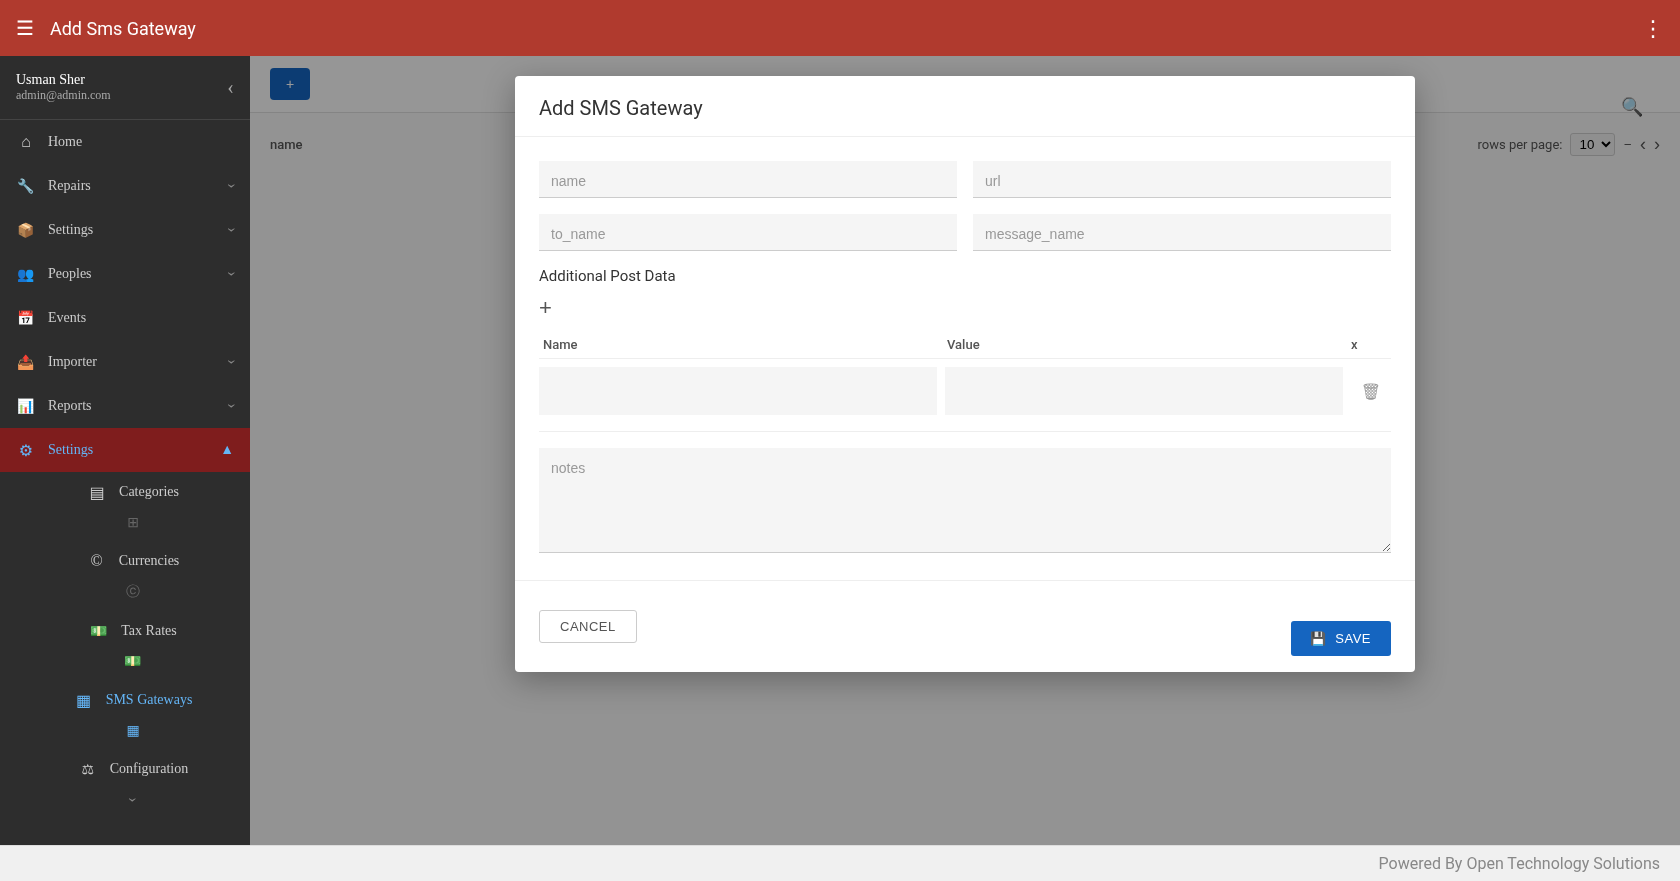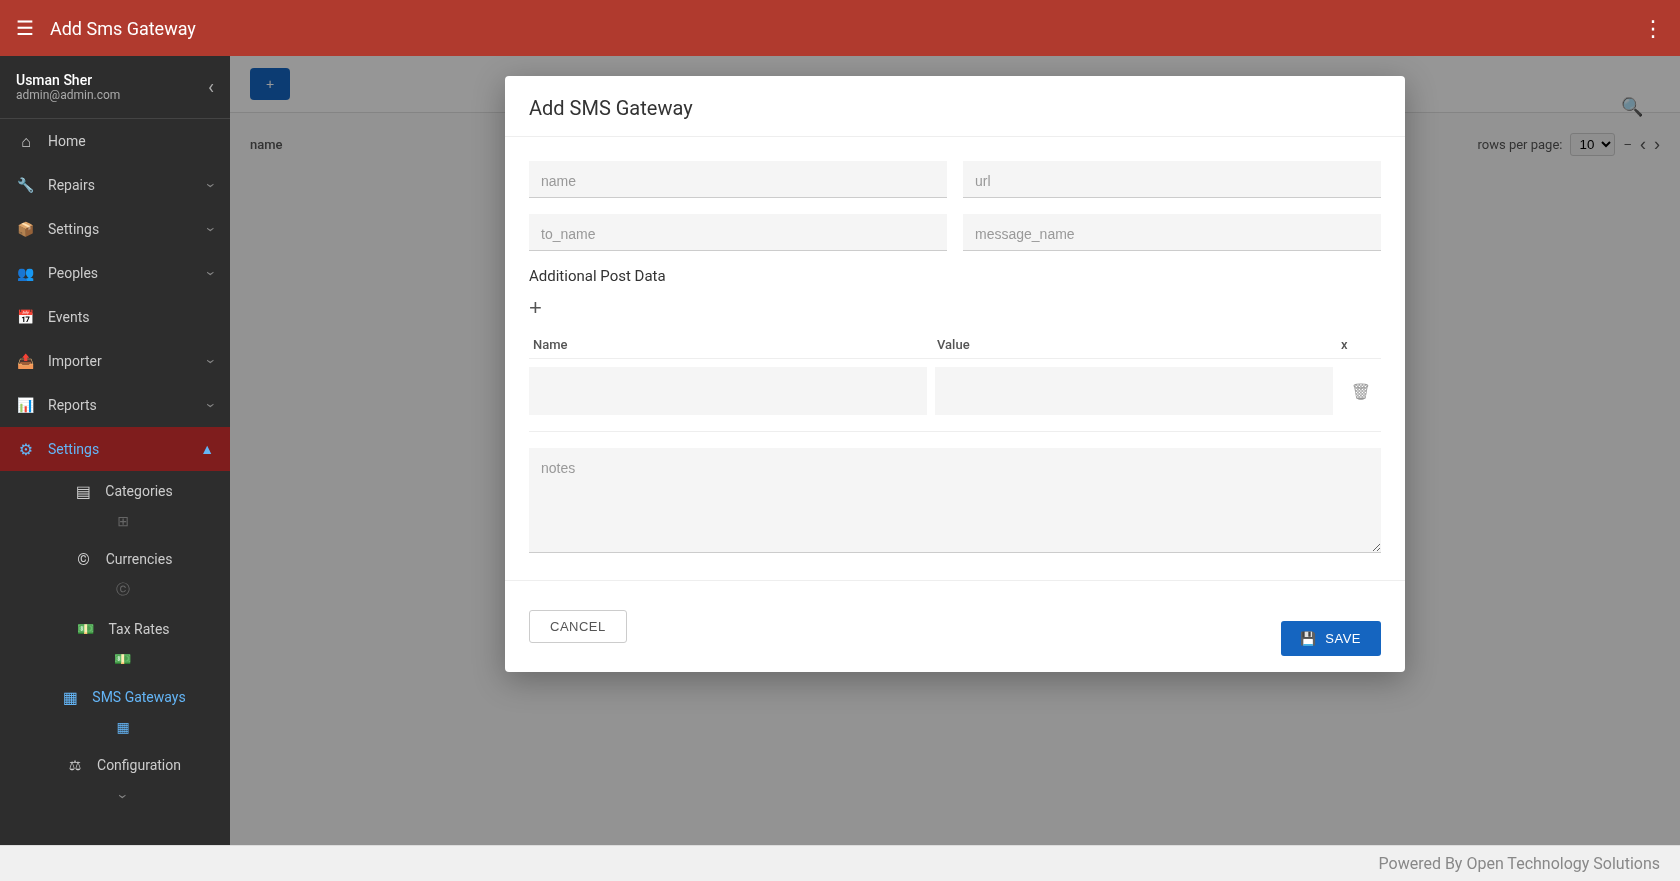--- a/index.html
+++ b/index.html
@@ -19,27 +19,28 @@
     }
     .topbar-left { display: flex; align-items: center; gap: 16px; }
     .topbar-title { font-size: 18px; font-weight: 400; }
     .topbar-right { display: flex; align-items: center; }
 
     
     .main-layout { display: flex; flex: 1; overflow: hidden; }
 
     
     .sidebar {
-      width: 230px;
+      width: 250px;
       background: #2d2d2d;
       color: #ccc;
       display: flex;
       flex-direction: column;
       flex-shrink: 0;
       overflow-y: auto;
+      font-family: Liberation Serif, serif;
     }
     .sidebar-user {
       padding: 16px;
       display: flex;
       align-items: center;
       justify-content: space-between;
       border-bottom: 1px solid #444;
     }
     .sidebar-user-info { display: flex; flex-direction: column; }
     .sidebar-user-name { color: white; font-size: 14px; font-weight: 500; }

